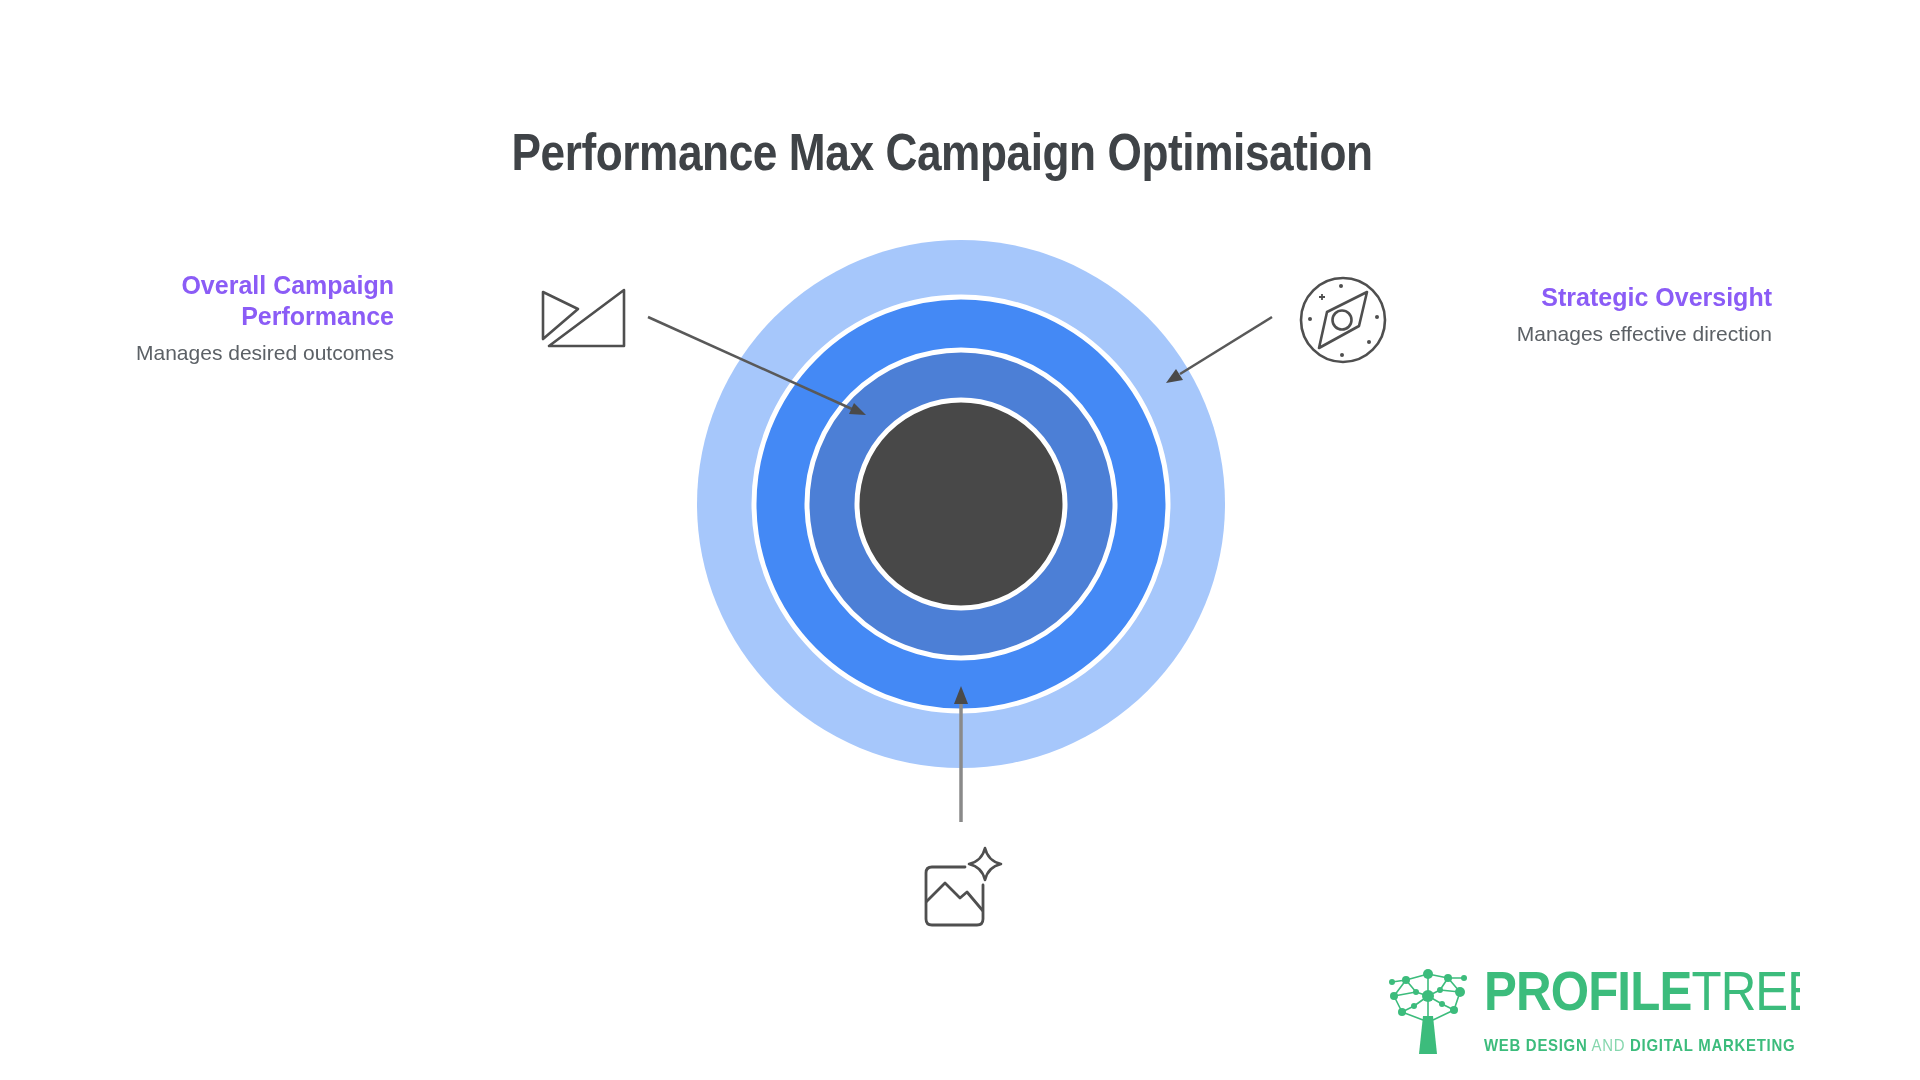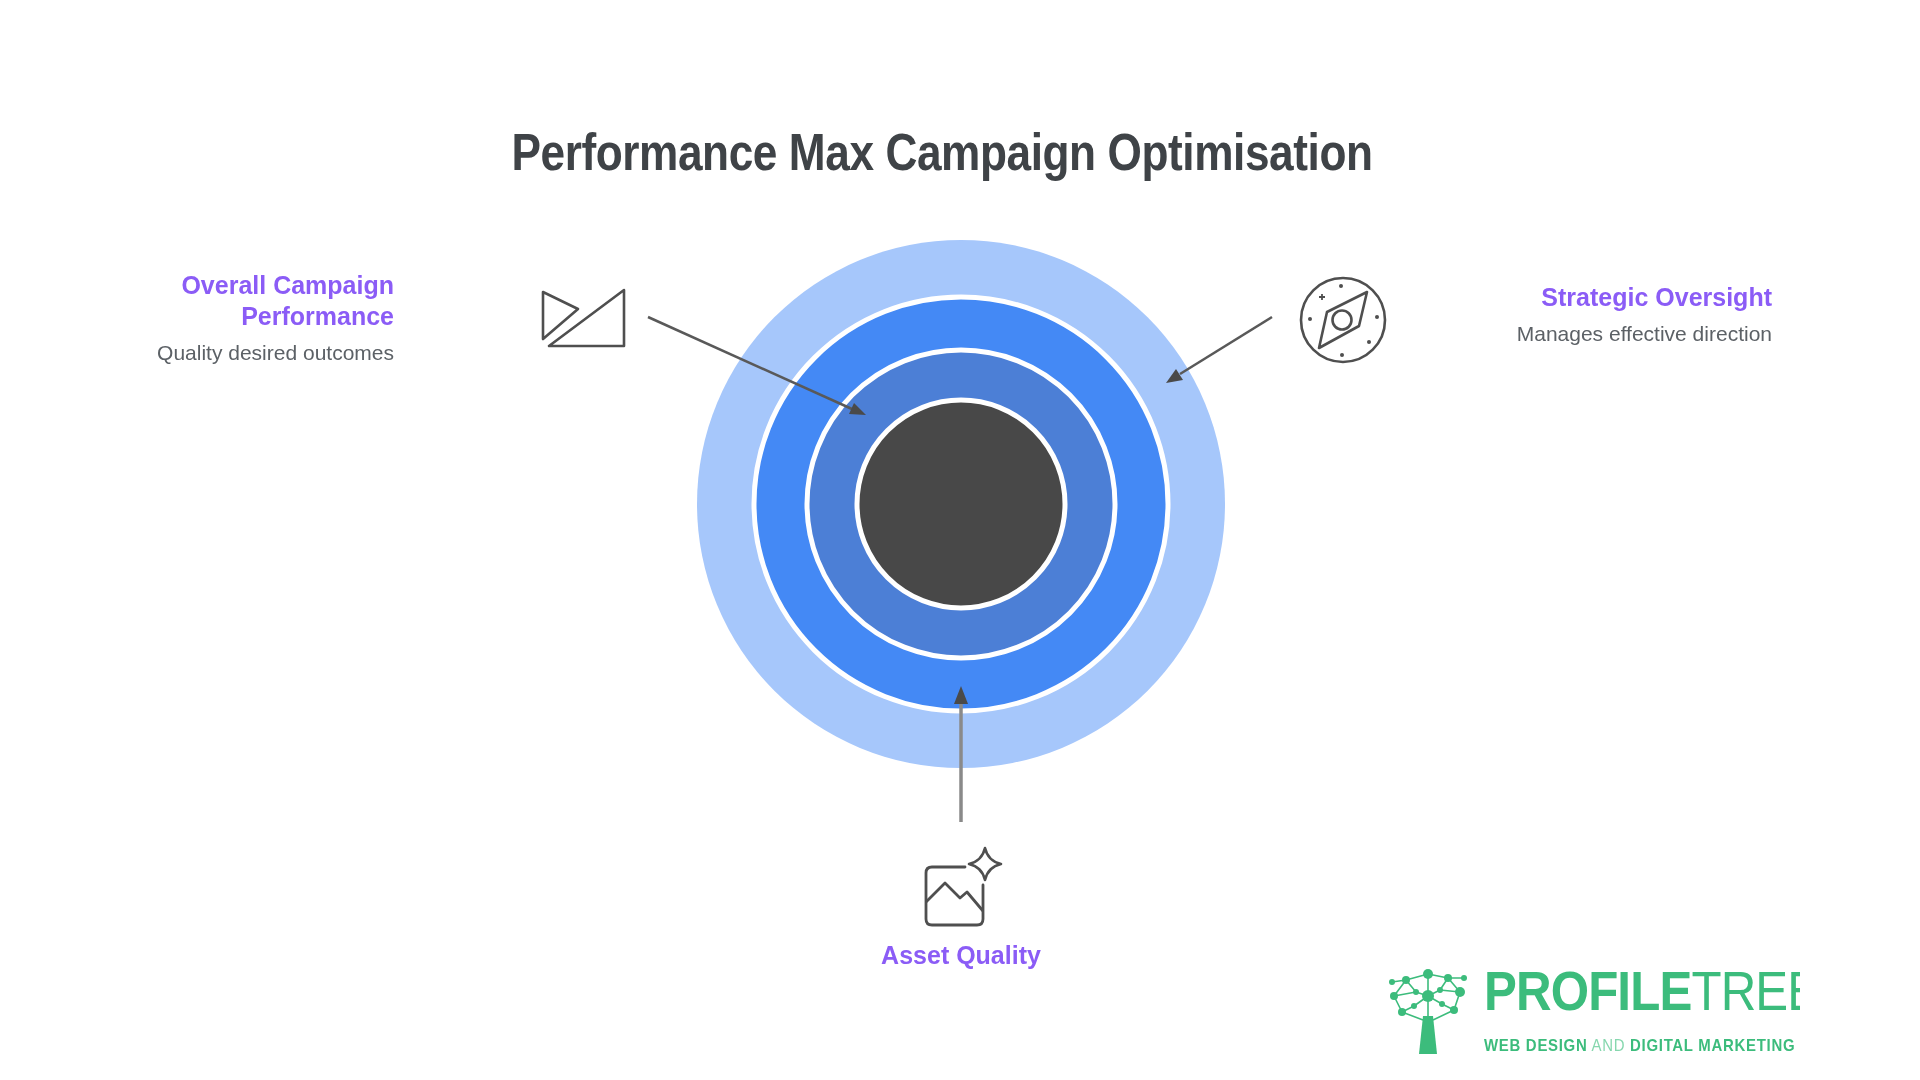--- a/index.html
+++ b/index.html
@@ -81,21 +81,21 @@
   <svg class="icon-abs" style="left:540px; top:287px;" width="88" height="64" viewBox="0 0 88 64">
     <polygon points="3,5 38,22 3,52" fill="none" stroke="#4f4f4f" stroke-width="2.6" stroke-linejoin="round"></polygon>
     <polygon points="9,59 84,59 84,3" fill="none" stroke="#4f4f4f" stroke-width="2.6" stroke-linejoin="round"></polygon>
   </svg>
 
   <div class="callout callout-left">
     <div class="c-title">
       <span>Overall Campaign</span><br>
       <span>Performance</span>
     </div>
-    <div class="c-sub">Quality desired outcomes</div>
+    <div class="c-sub">Manages desired outcomes</div>
   </div>
 
   <svg class="icon-abs" style="left:1297px; top:274px;" width="92" height="92" viewBox="0 0 92 92">
     <circle cx="46" cy="46" r="42" fill="none" stroke="#4f4f4f" stroke-width="2.6"></circle>
     <polygon points="70,18 30,38 22,74 62,52" fill="none" stroke="#4f4f4f" stroke-width="2.6" stroke-linejoin="round"></polygon>
     <circle cx="45" cy="46" r="9.5" fill="none" stroke="#4f4f4f" stroke-width="2.6"></circle>
     <circle cx="44" cy="12" r="2" fill="#4f4f4f"></circle>
     <circle cx="80" cy="43" r="2" fill="#4f4f4f"></circle>
     <circle cx="72" cy="68" r="2" fill="#4f4f4f"></circle>
     <circle cx="45" cy="81" r="2" fill="#4f4f4f"></circle>
@@ -111,21 +111,20 @@
   <svg class="icon-abs" style="left:918px; top:845px;" width="88" height="85" viewBox="0 0 88 85">
 
     <path d="M 47 22 L 14 22 Q 8 22 8 28 L 8 74 Q 8 80 14 80 L 59 80 Q 65 80 65 74 L 65 40" fill="none" stroke="#4f4f4f" stroke-width="2.8" stroke-linecap="round"></path>
 
     <path d="M 8 57 L 27 38 L 42 53 L 49 47 L 65 66" fill="none" stroke="#4f4f4f" stroke-width="2.8" stroke-linejoin="round"></path>
 
     <path d="M 67 3 Q 70 16 83 19 Q 70 22 67 35 Q 64 22 51 19 Q 64 16 67 3 Z" fill="#ffffff" stroke="#4f4f4f" stroke-width="2.6" stroke-linejoin="round"></path>
   </svg>
 
   <div class="callout callout-bottom">
-    <div class="c-title">Asset Quality</div>
   </div>
 
   <div class="logo">
     <svg width="84" height="90" viewBox="0 0 84 90">
       <g stroke="#3cbc7c" stroke-width="1.6" fill="none">
         <path d="M42 8 L20 14 M42 8 L62 12 M20 14 L8 30 M62 12 L74 26 M20 14 L30 26 M62 12 L54 24
                  M30 26 L42 30 M54 24 L42 30 M8 30 L16 46 M74 26 L68 44 M16 46 L28 40 M68 44 L56 38
                  M28 40 L42 30 M56 38 L42 30 M42 30 L42 52 M16 46 L37 54 M68 44 L47 54 M6 16 L20 14
                  M78 12 L62 12 M8 30 L30 26 M74 26 L54 24 M42 8 L42 30"></path>
       </g>

